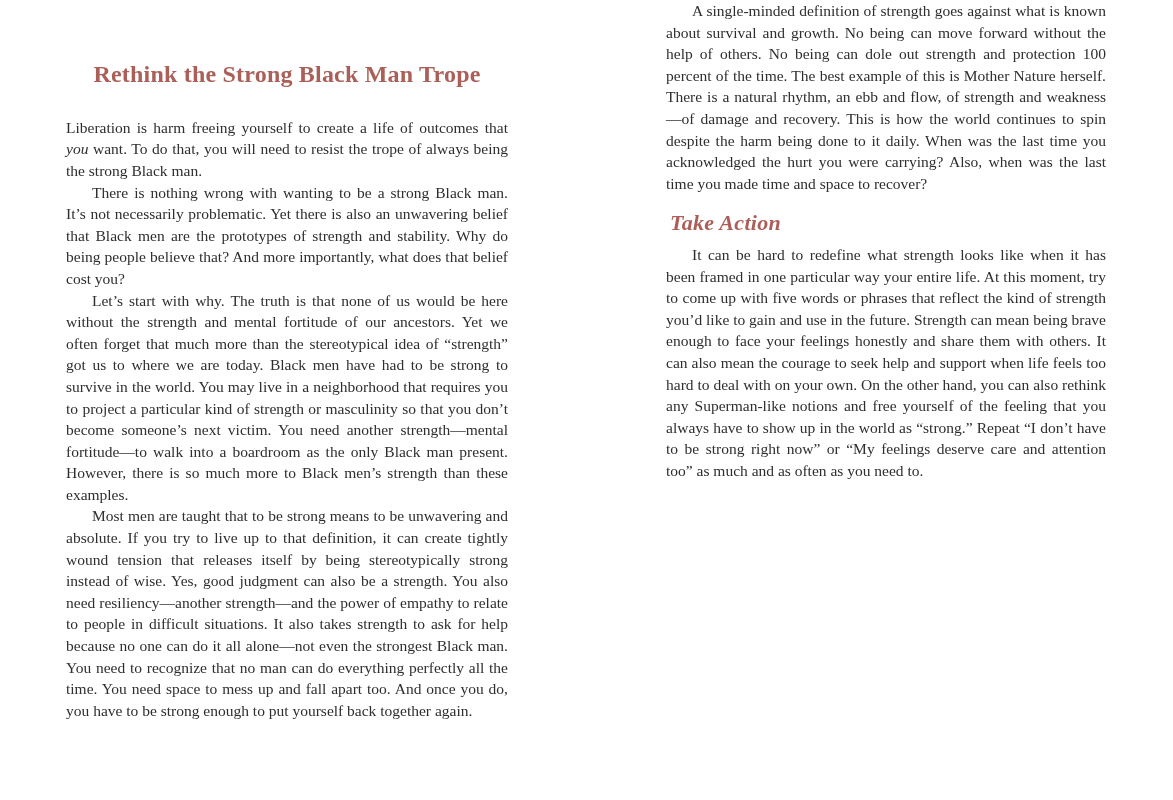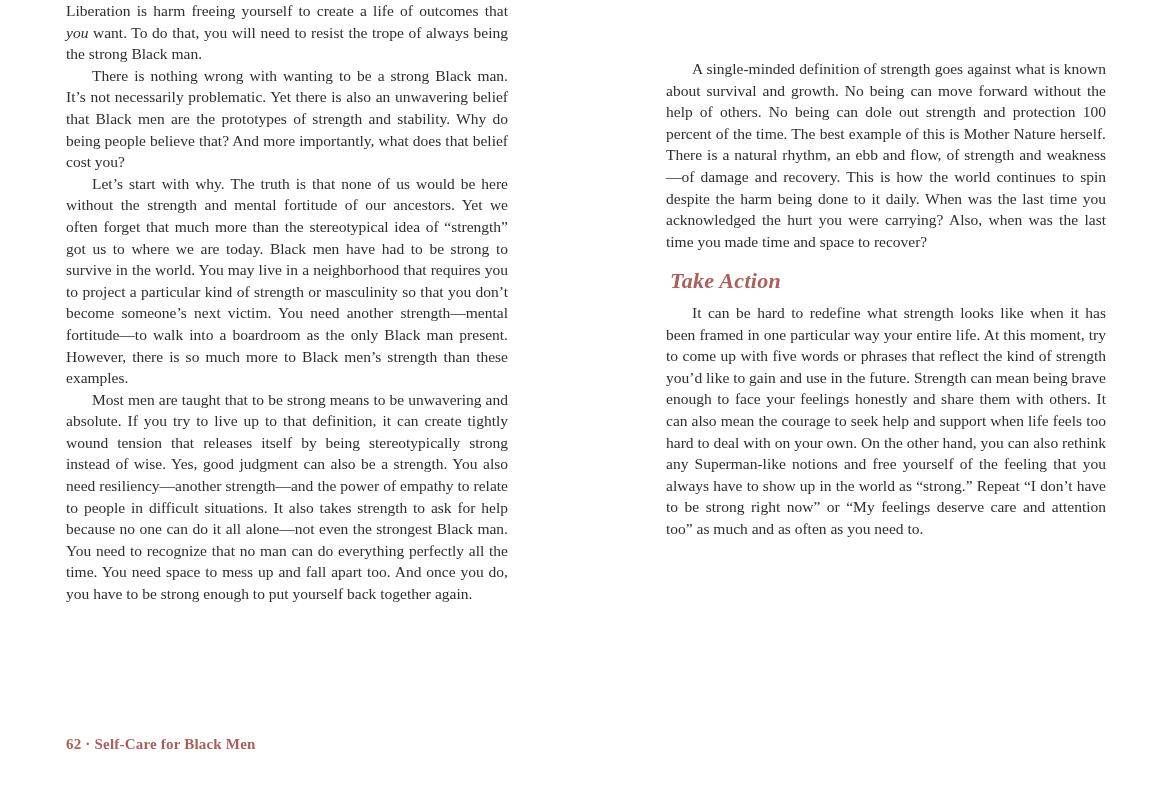--- a/index.html
+++ b/index.html
@@ -42,21 +42,20 @@
   }
   .body-text p {
     margin: 0;
   }
   .body-text p.indent {
     text-indent: 26px;
   }
   .ital { font-style: italic; }
 
   .page-right .body-text.first {
-    padding-top: 58px;
   }
   .take-action {
     margin: 4px;
     margin-top: 18px;
     margin-bottom: 10px;
     font-size: 22px;
     font-weight: bold;
     font-style: italic;
     color: #ab5f58;
     letter-spacing: 0.3px;
@@ -73,29 +72,29 @@
   }
   .footer.left-align  { text-align: left; }
   .footer.right-align { text-align: right; }
 </style>
 </head>
 <body>
 
 <div class="spread">
 
   <div class="page page-left">
+    <h1 class="chapter-title">Rethink the Strong Black Man Trope</h1>
 
     <div class="body-text">
       <p><span>Liberation is harm freeing yourself to create a life of outcomes that </span><span class="ital">you</span><span> want. To do that, you will need to resist the trope of always being the strong Black man.</span></p>
       <p class="indent">There is nothing wrong with wanting to be a strong Black man. It’s not necessarily problematic. Yet there is also an unwavering belief that Black men are the prototypes of strength and stability. Why do being people believe that? And more importantly, what does that belief cost you?</p>
       <p class="indent">Let’s start with why. The truth is that none of us would be here without the strength and mental fortitude of our ancestors. Yet we often forget that much more than the stereotypical idea of “strength” got us to where we are today. Black men have had to be strong to survive in the world. You may live in a neighborhood that requires you to project a particular kind of strength or masculinity so that you don’t become someone’s next victim. You need another strength—mental fortitude—to walk into a boardroom as the only Black man present. However, there is so much more to Black men’s strength than these examples.</p>
       <p class="indent">Most men are taught that to be strong means to be unwavering and absolute. If you try to live up to that definition, it can create tightly wound tension that releases itself by being stereotypically strong instead of wise. Yes, good judgment can also be a strength. You also need resiliency—another strength—and the power of empathy to relate to people in difficult situations. It also takes strength to ask for help because no one can do it all alone—not even the strongest Black man. You need to recognize that no man can do everything perfectly all the time. You need space to mess up and fall apart too. And once you do, you have to be strong enough to put yourself back together again.</p>
     </div>
 
-    <div class="footer left-align">62 · Self-Care for Black Men</div>
   </div>
 
   <div class="page page-right">
     <div class="body-text first">
       <p class="indent">A single-minded definition of strength goes against what is known about survival and growth. No being can move forward without the help of others. No being can dole out strength and protection 100 percent of the time. The best example of this is Mother Nature herself. There is a natural rhythm, an ebb and flow, of strength and weakness—of damage and recovery. This is how the world continues to spin despite the harm being done to it daily. When was the last time you acknowledged the hurt you were carrying? Also, when was the last time you made time and space to recover?</p>
 
       <h2 class="take-action">Take Action</h2>
 
       <p class="indent">It can be hard to redefine what strength looks like when it has been framed in one particular way your entire life. At this moment, try to come up with five words or phrases that reflect the kind of strength you’d like to gain and use in the future. Strength can mean being brave enough to face your feelings honestly and share them with others. It can also mean the courage to seek help and support when life feels too hard to deal with on your own. On the other hand, you can also rethink any Superman-like notions and free yourself of the feeling that you always have to show up in the world as “strong.” Repeat “I don’t have to be strong right now” or “My feelings deserve care and attention too” as much and as often as you need to.</p>
     </div>

